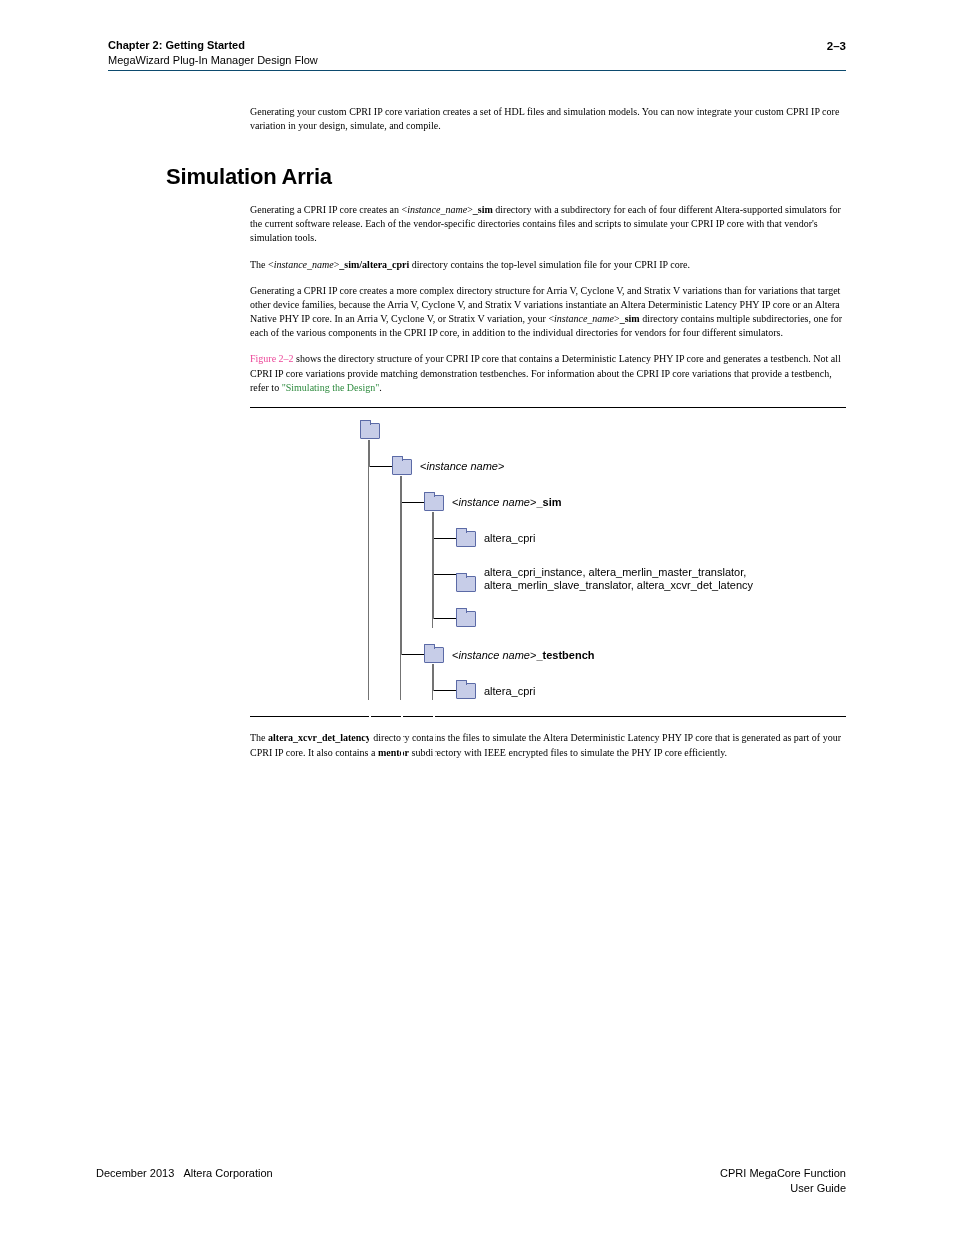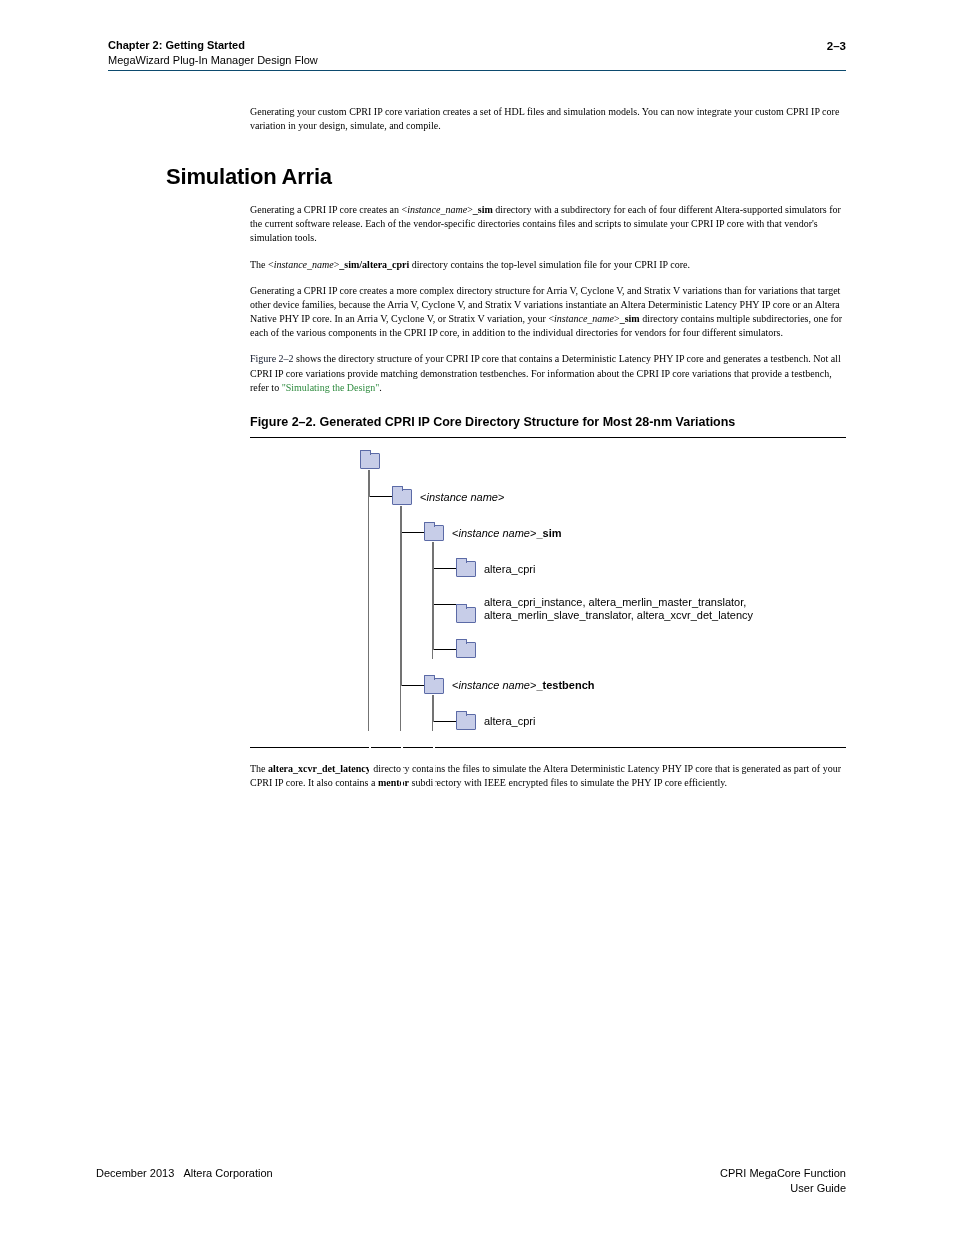--- a/index.html
+++ b/index.html
@@ -51,21 +51,21 @@
     font-size: 10px;
     line-height: 1.42;
   }
   .section-head {
     font-family: Arial, Helvetica, sans-serif;
     font-weight: 800;
     font-size: 22px;
     margin: 28px 0 10px 58px;
     letter-spacing: -0.2px;
   }
-  .figref { color: #0f172a; text-align: right; }
+  .figref { color: #ec4899; text-align: right; }
   .link   { color: #2e8b3f; }
   .fig-caption {
     font-family: Arial, Helvetica, sans-serif;
     font-weight: bold;
     font-size: 12.5px;
     margin: 18px 0 0 0;
   }
   .fig-box {
     border-top: 1px solid #000;
     border-bottom: 1px solid #000;
@@ -194,21 +194,20 @@
     </p>
 
     <p>
       <span>Generating a CPRI IP core creates a more complex directory structure for Arria V, Cyclone V, and Stratix V variations than for variations that target other device families, because the Arria V, Cyclone V, and Stratix V variations instantiate an Altera Deterministic Latency PHY IP core or an Altera Native PHY IP core. In an Arria V, Cyclone V, or Stratix V variation, your &lt;</span><i>instance_name</i><span>&gt;</span><b>_sim</b><span> directory contains multiple subdirectories, one for each of the various components in the CPRI IP core, in addition to the individual directories for vendors for four different simulators.</span>
     </p>
 
     <p>
       <span class="figref">Figure 2–2</span><span> shows the directory structure of your CPRI IP core that contains a Deterministic Latency PHY IP core and generates a testbench. Not all CPRI IP core variations provide matching demonstration testbenches. For information about the CPRI IP core variations that provide a testbench, refer to </span><span class="link">"Simulating the Design"</span><span>.</span>
     </p>
 
-    <div class="fig-caption">Figure 2–2.  Generated CPRI IP Core Directory Structure for Most 28-nm Variations</div>
 
     <div class="fig-box">
       <div class="tree">
 
         <div class="node-row">
           <span class="folder"></span>
         </div>
 
         <div class="child-wrap">
 

